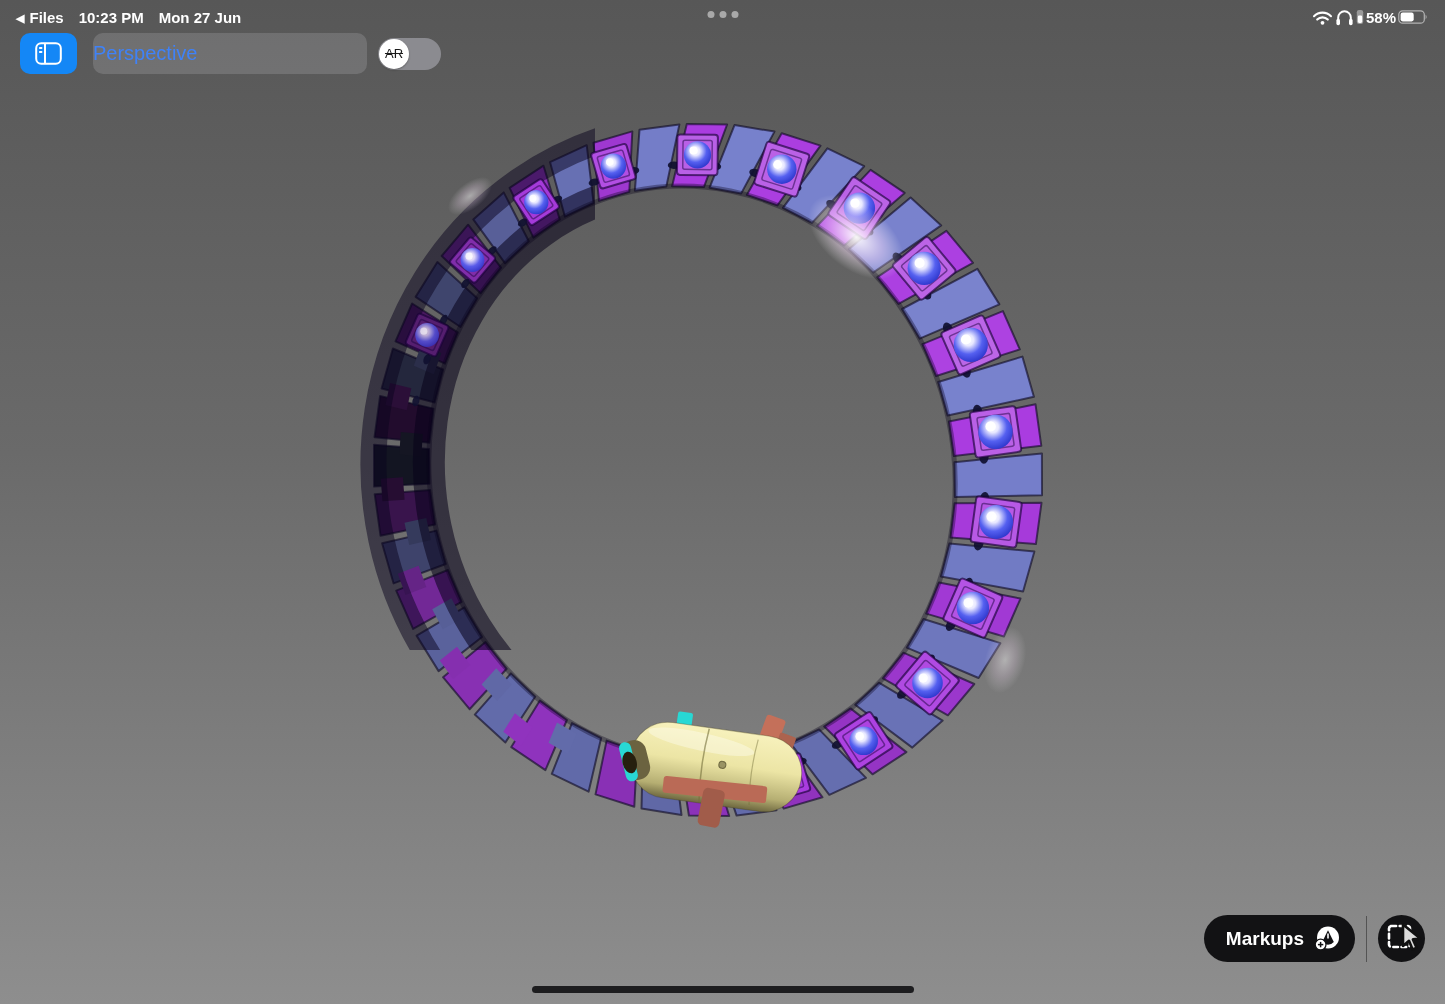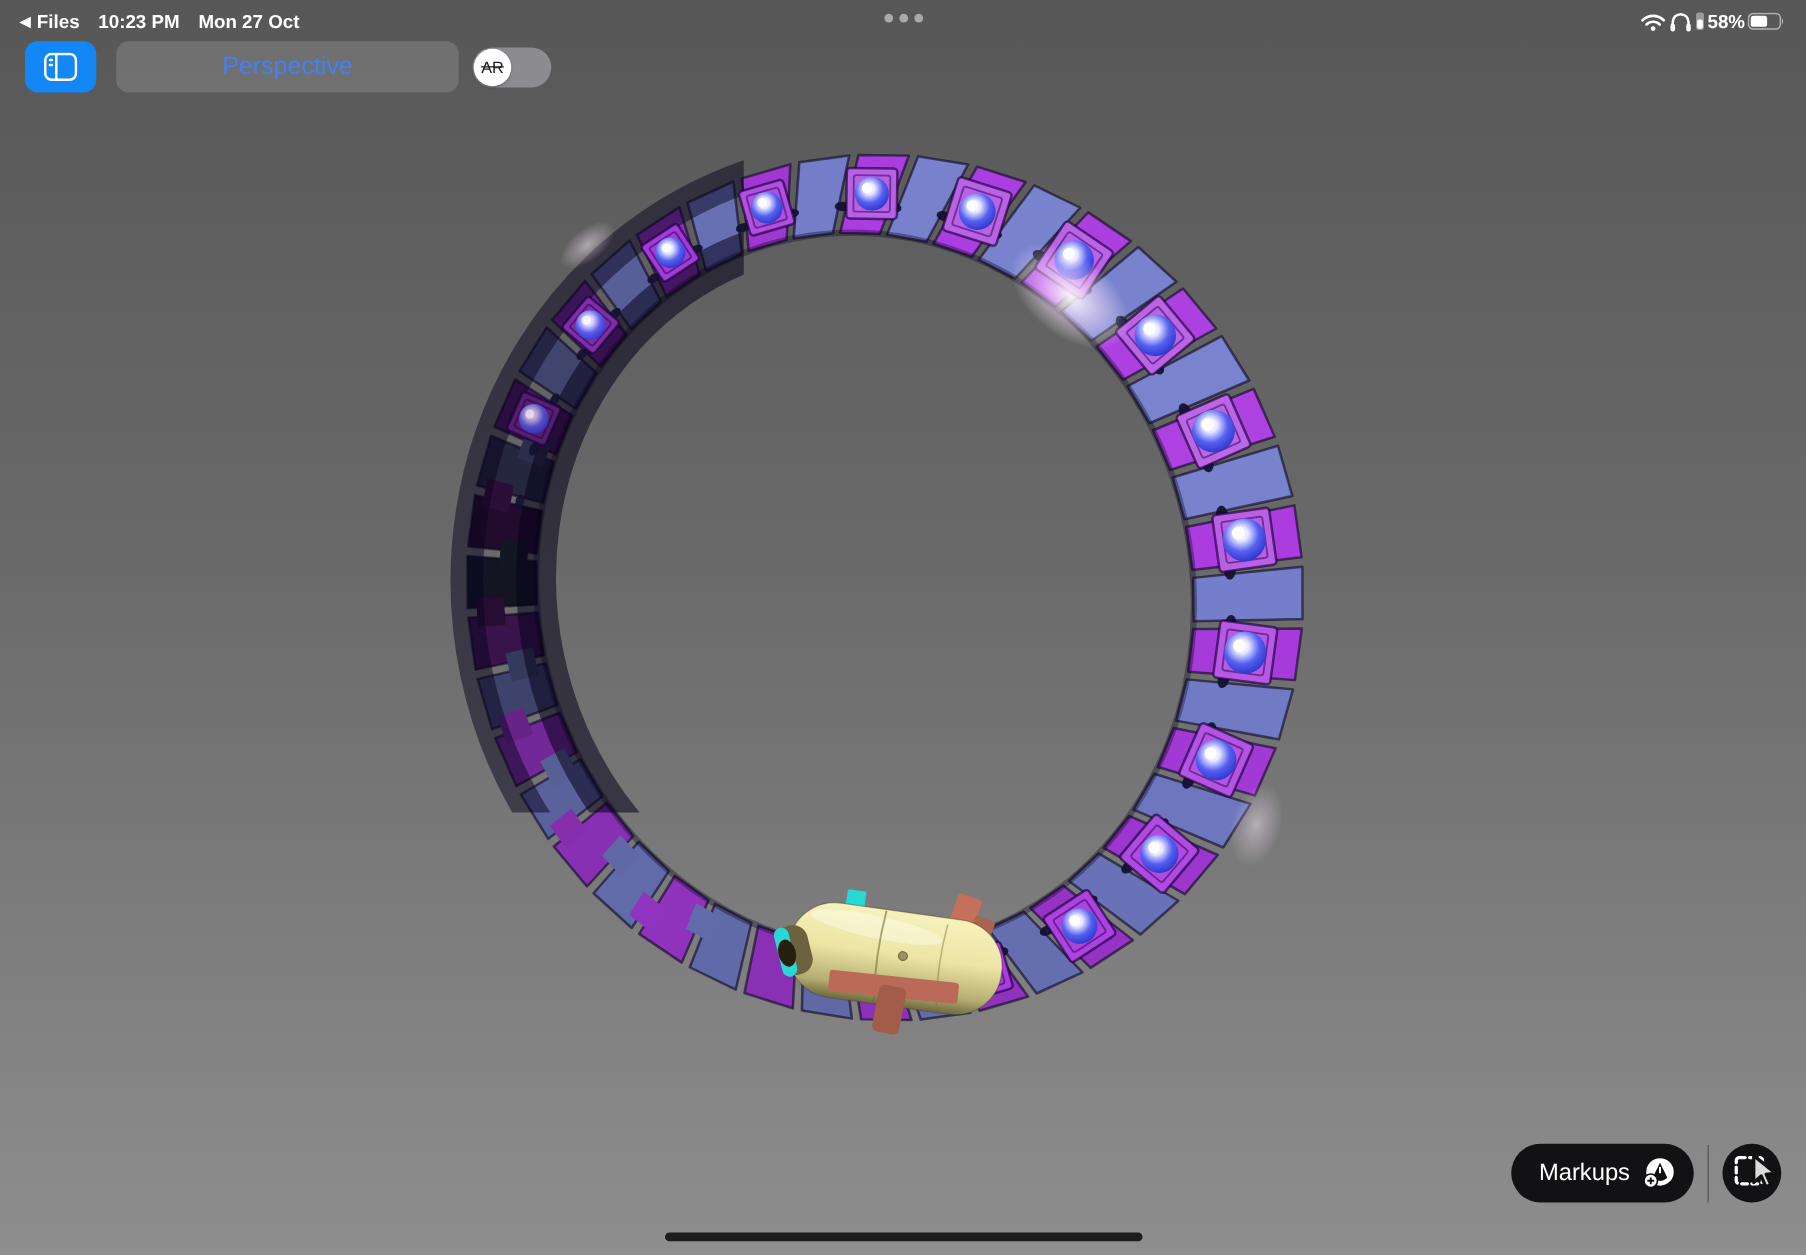--- a/index.html
+++ b/index.html
@@ -19,55 +19,55 @@
   .sb-center{position:absolute;left:50%;top:11px;transform:translateX(-50%);
     display:flex;gap:5px;}
   .sb-center i{width:7px;height:7px;border-radius:50%;background:#a9a9a9;display:block;}
   .sb-right{display:flex;align-items:center;gap:2px;}
   .sb-right svg{display:block;}
   
   .toolbar{position:absolute;top:33px;left:20px;display:flex;align-items:center;}
   .btn-sidebar{width:57px;height:41px;border-radius:10px;background:#1487f6;
     display:flex;align-items:center;justify-content:center;}
   .btn-perspective{width:274px;height:41px;border-radius:10px;margin-left:16px;
-    background:rgba(235,235,245,0.16);display:flex;align-items:center;justify-content:center;
+    background:rgba(235,235,245,0.16);display:flex;align-items:center;
     color:#3f82f8;font-size:20px;}
   .ar-toggle{margin-left:11px;width:63px;height:32px;border-radius:16px;background:#8b8b90;
     position:relative;}
   .ar-knob{position:absolute;left:1px;top:1px;width:30px;height:30px;border-radius:50%;
     background:#fff;display:flex;align-items:center;justify-content:center;
     font-size:13px;font-weight:400;color:#1a1a1a;text-decoration:line-through;
     box-shadow:0 1px 2px rgba(0,0,0,.3);}
   
   #ring-svg{position:absolute;left:0;top:0;}
   
   .action-bar{position:absolute;right:20px;bottom:42px;display:flex;align-items:center;gap:11px;}
   .pill{height:47px;border-radius:24px;background:#121214;color:#fff;
-    display:flex;align-items:center;gap:10px;padding:0 14px 0 22px;font-size:19px;font-weight:400;}
+    display:flex;align-items:center;gap:10px;padding:0 14px 0 22px;font-size:19px;font-weight:700;}
   .vdivider{width:1px;height:46px;background:rgba(55,55,55,.65);}
   .btn-select{width:47px;height:47px;border-radius:50%;background:#121214;
     position:relative;}
   .btn-select svg{position:absolute;left:0;top:0;overflow:visible;}
   
   .home-indicator{position:absolute;left:532px;top:986px;width:382px;height:7px;
     border-radius:4px;background:#1d1d1f;}
 </style>
 </head>
 <body>
 
 <div class="screen">
 
   <div class="statusbar">
     <div class="sb-left">
       <span class="back">
         <span class="chev">◀</span>
         <span>Files</span>
       </span>
       <span>10:23 PM</span>
-      <span>Mon 27 Oct</span>
+      <span>Mon 27 Jun</span>
     </div>
     <div class="sb-center">
         <i></i>
         <i></i>
         <i></i>
       </div>
     <div class="sb-right">
       <svg width="21" height="15" viewBox="0 0 21 15">
         <path d="M2,6.2 A12,12 0 0 1 19,6.2" fill="none" stroke="#fff" stroke-width="2.1" stroke-linecap="round"></path>
         <path d="M5.2,9.6 A7.4,7.4 0 0 1 15.8,9.6" fill="none" stroke="#fff" stroke-width="2.1" stroke-linecap="round"></path>

